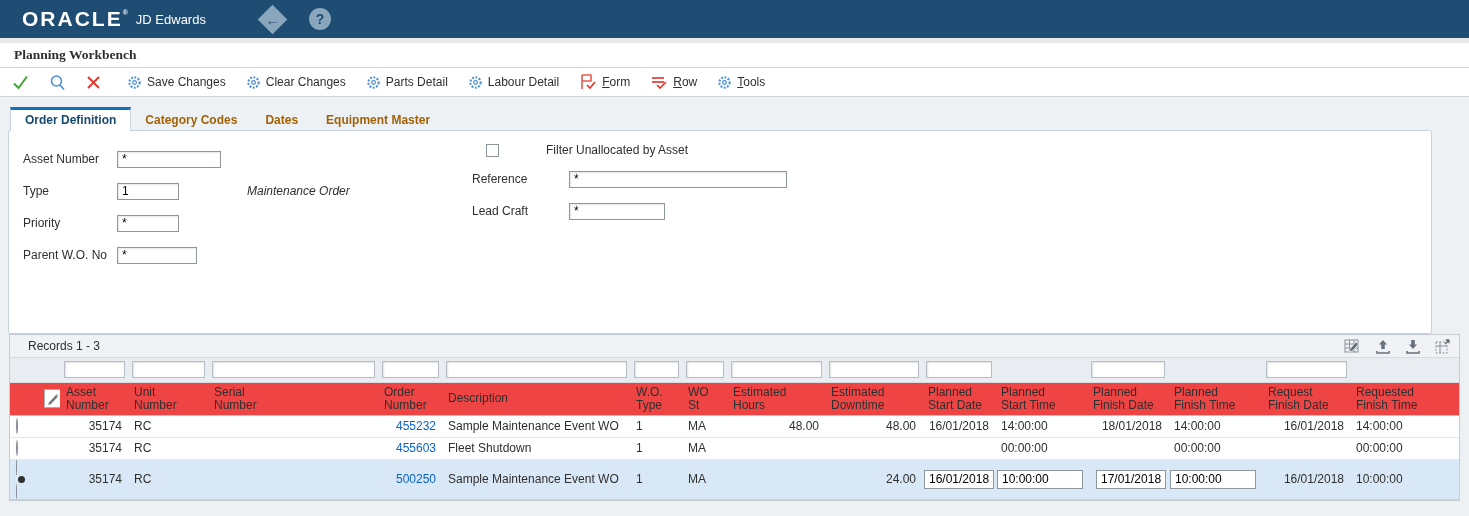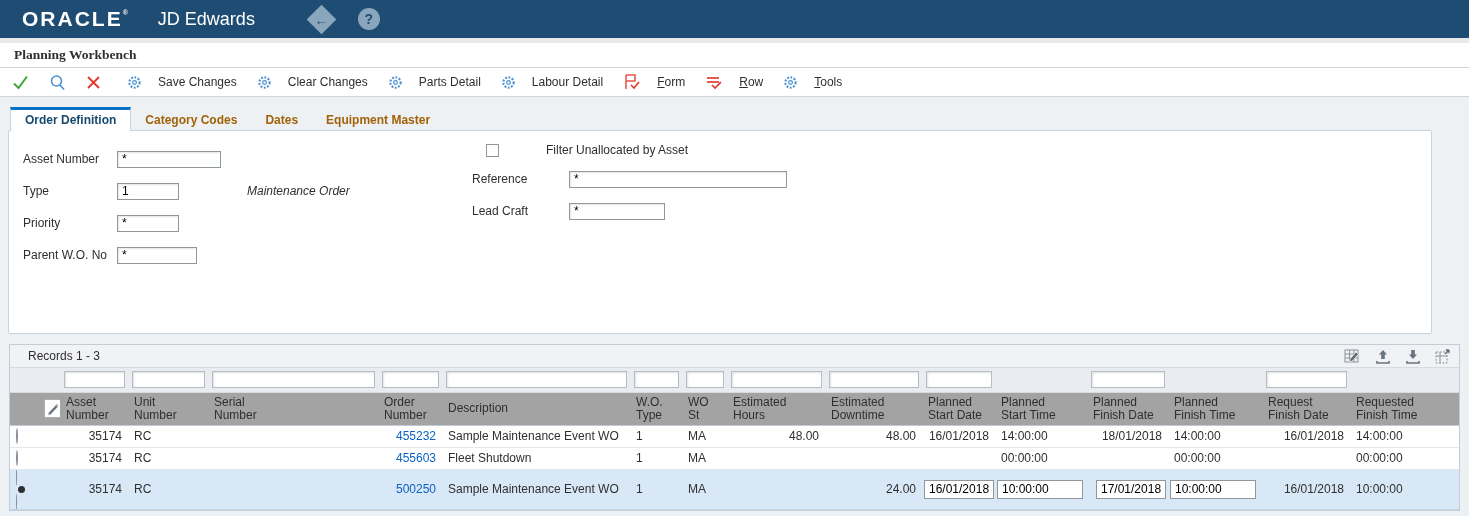--- a/index.html
+++ b/index.html
@@ -3,38 +3,38 @@
 <meta charset="utf-8">
 <style>
   * { margin:0; padding:0; box-sizing:border-box; }
   html,body { width:1469px; height:516px; overflow:hidden; background:#eef1f4;
               font-family:"Liberation Sans", sans-serif; color:#2f2f2f; }
 
   
   .topbar { height:38px; background:#1e4c73; display:flex; align-items:center; padding-left:22px; }
   .brand { color:#fff; font-weight:bold; font-size:21px; letter-spacing:2px; }
   .brand sup { font-size:7px; vertical-align:top; position:relative; top:2px; }
-  .product { color:#fff; font-size:18px; margin-left:28px; }
+  .product { color:#fff; font-size:13px; margin-left:6px; }
   .tb-icon { margin-left:0; cursor:pointer; }
   .diamond { width:21px; height:21px; background:#8aa6bd; transform:rotate(45deg); margin-left:56px;
              display:flex; align-items:center; justify-content:center; }
   .diamond .arrow { transform:rotate(-45deg); color:#1e4c73; font-size:14px; font-weight:bold; line-height:1; }
   .help { width:22px; height:22px; border-radius:50%; background:#8aa6bd; margin-left:26px;
           display:flex; align-items:center; justify-content:center; color:#1e4c73;
           font-weight:bold; font-size:14px; }
 
   
   .titlebar { height:30px; background:#fff; border-top:5px solid #e7e9eb; border-bottom:1px solid #cfd4d9;
               display:flex; align-items:center; padding-left:14px; }
   .titlebar h1 { font-size:13.5px; font-weight:bold; color:#2f2f2f;font-family:Liberation Serif, serif; }
 
   
   .toolbar { height:29px; background:#fff; border-bottom:1px solid #cfd4d9;
              display:flex; align-items:center; padding-left:6px; }
-  .tbtn { display:flex; align-items:center; gap:16px; cursor:pointer; padding:0 6px; }
+  .tbtn { display:flex; align-items:center; gap:5px; cursor:pointer; padding:0 6px; }
   .tbtn svg { display:block; }
   .tlabel { font-size:12px; color:#2f2f2f; }
   .tlabel.accel { display:inline-block; }
   .tlabel.accel::first-letter { text-decoration:underline; }
   .sp8 { width:8px; } .sp14 { width:14px; }
 
   
   .tabs { display:flex; margin:13px 0 0 10px; height:21px; align-items:flex-end; }
   .tab { font-size:12px; font-weight:bold; color:#a16207; padding:4px 14px 4px 14px; cursor:pointer; }
   .tab.active { background:#fff; color:#17496f; border:1px solid #c9d3de; border-bottom:none;
@@ -49,32 +49,32 @@
   .fl2 { width:105px; font-size:12px; }
   .fi { height:17px; border:1px solid #8e979e; font-family:"Liberation Sans",sans-serif; font-size:12px;
         padding:1px 4px; background:#fff; box-shadow:inset 1px 1px 2px rgba(0,0,0,.10); }
   .desc { font-size:12px; font-style:italic; color:#2f2f2f; margin-left:26px; }
   .rcol { position:absolute; left:455px; top:6px; }
   .cbrow { display:flex; align-items:center; height:26px; margin-left:22px;gap:40px; }
   .cb { width:13px; height:13px; border:1px solid #8e979e; background:#fff; margin-right:7px; }
   .cbl { font-size:12px; }
 
   
-  .grid { width:1451px; margin:10px auto 0 9px; border:1px solid #c6ccd3; background:#fff; }
+  .grid { width:1451px; margin:0 auto 0 9px; border:1px solid #c6ccd3; background:#fff; }
   .recbar { height:23px; background:#f0f2f5; border-bottom:1px solid #d7dbe0;
             display:flex; align-items:center; padding:0 8px 0 18px; font-size:12px; }
   .recbar .spacer { flex:1; }
   .gicon { margin-left:14px; cursor:pointer; display:flex; align-items:center; }
 
   table { border-collapse:collapse; table-layout:fixed; width:1449px; font-size:12px; }
   tr.qbe td { background:#e9ecf0; height:24px; border-bottom:1px solid #d7dbe0; padding:0; }
   tr.qbe input { display:block; width:calc(100% - 7px); height:17px; margin:0 auto;
                  border:1px solid #b6bdc4; box-shadow:inset 1px 1px 2px rgba(0,0,0,.12);
                  font-family:"Liberation Sans",sans-serif; font-size:12px; padding:1px 3px; }
-  tr.hdr th { background:#a3a3a3; font-weight:normal; text-align:left; vertical-align:middle;
+  tr.hdr th { background:#ef4444; font-weight:normal; text-align:left; vertical-align:middle;
               padding:3px 6px; white-space:pre-line; border-bottom:1px solid #c2cbd4; height:33px;
               cursor:pointer; line-height:13px; }
   tr.dr { height:22px; }
   tr.dr td { border-bottom:1px solid #e4e7eb; padding:0 6px; overflow:hidden; white-space:nowrap; }
   tr.dr.selected { background:#d9e8f6; height:27px; }
   tr.dr.selected td { border-top:1px solid #a9c3d9; border-bottom:1px solid #c6d6e5; }
   .ra { text-align:right; } .la { text-align:left; }
   a.lnk { color:#0b62c4; text-decoration:none; cursor:pointer; }
   .radio { width:13px; height:13px; border:1px solid #8a9099; border-radius:50%;
            background:#fff; margin:0 auto; cursor:pointer; }

